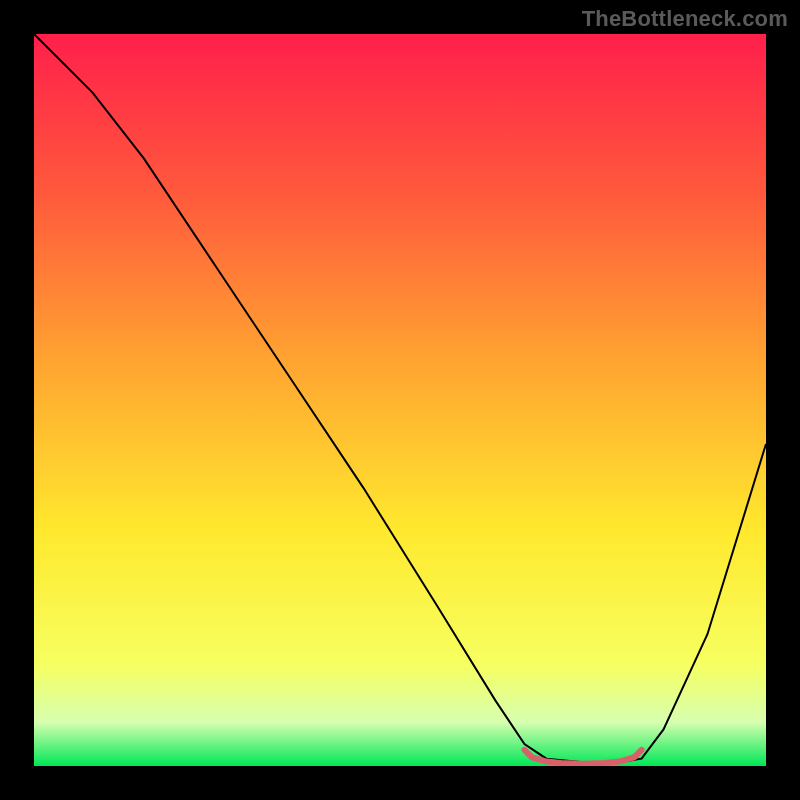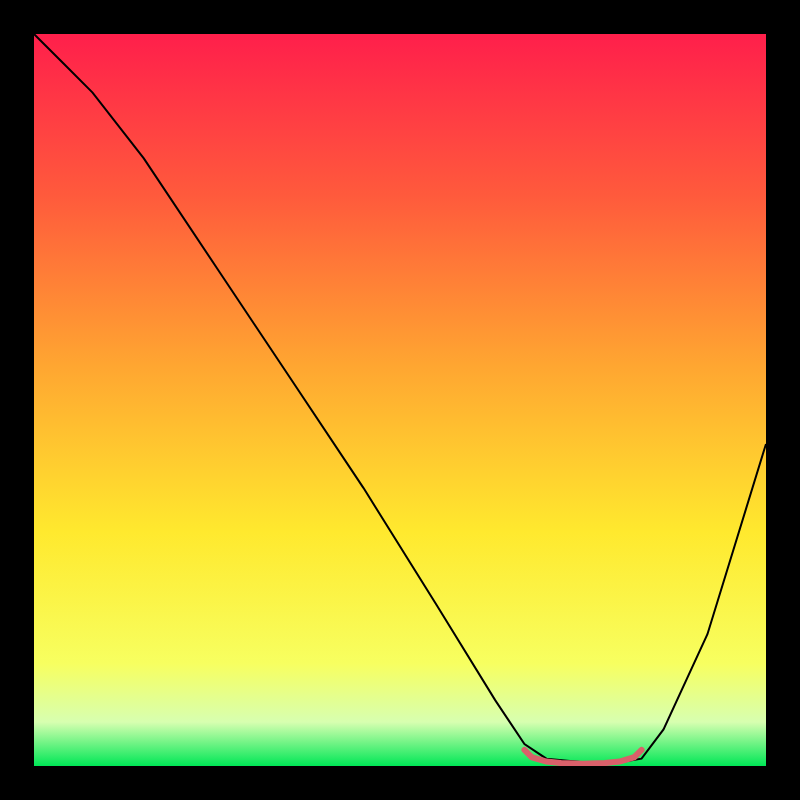--- a/index.html
+++ b/index.html
@@ -31,20 +31,21 @@
   .plot svg {
     display: block;
     width: 732px;
     height: 732px;
   }
 </style>
 </head>
 <body>
 
 <div class="frame">
+  <div class="watermark">TheBottleneck.com</div>
 
   <div class="plot">
     <svg viewBox="0 0 732 732" preserveAspectRatio="none">
       <defs>
         <linearGradient id="bg-grad" x1="0" y1="0" x2="0" y2="1">
             <stop offset="0%" stop-color="#ff1f4b"></stop>
             <stop offset="22%" stop-color="#ff5a3c"></stop>
             <stop offset="45%" stop-color="#ffa531"></stop>
             <stop offset="68%" stop-color="#ffe92e"></stop>
             <stop offset="86%" stop-color="#f7ff60"></stop>

